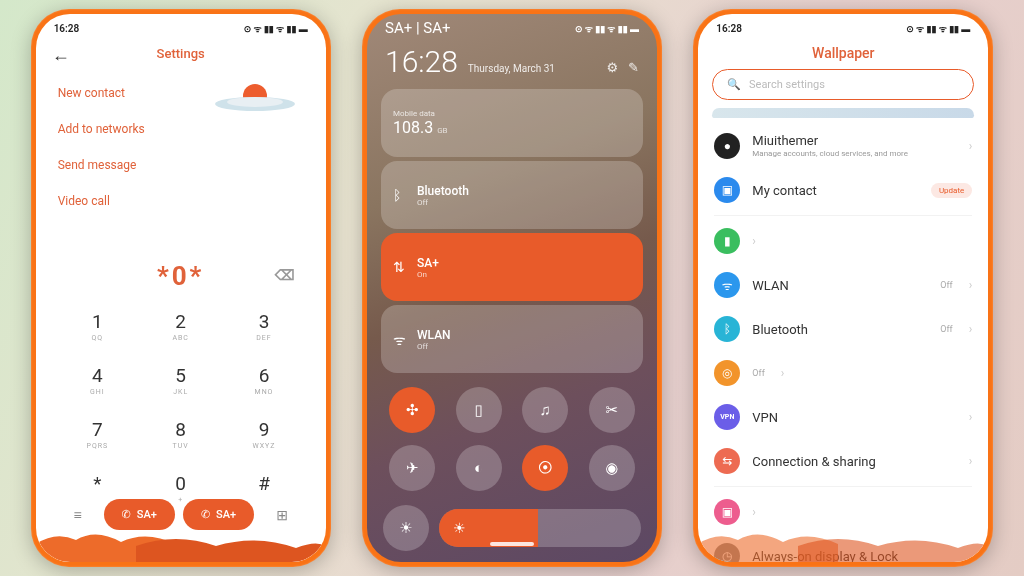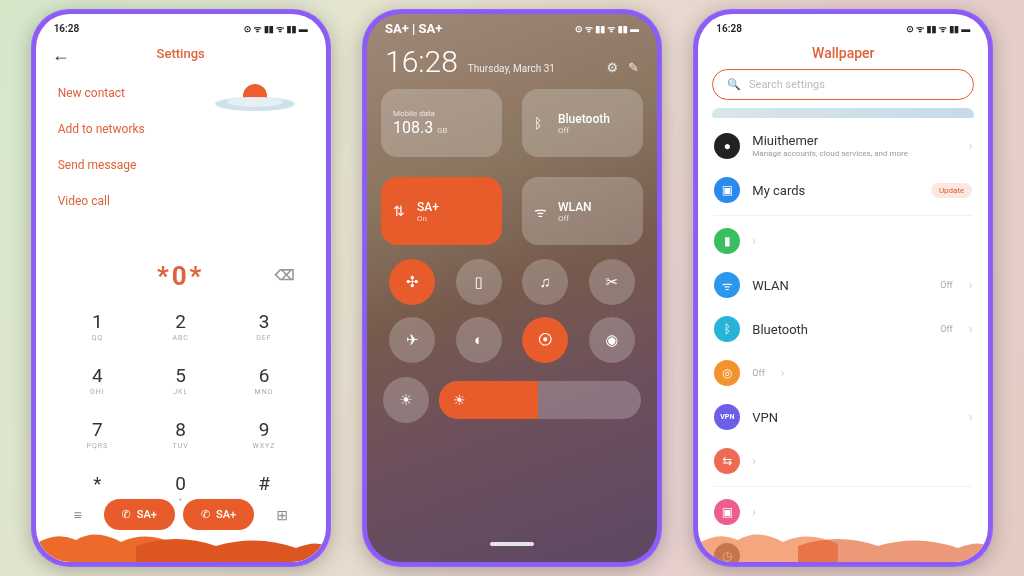--- a/index.html
+++ b/index.html
@@ -1,18 +1,18 @@
 <!DOCTYPE html>
 <html><head>
 <meta charset="utf-8">
 <style>
 html,body{margin:0;padding:0;width:1024px;height:576px;font-family:-apple-system,BlinkMacSystemFont,"Segoe UI",Roboto,sans-serif;overflow:hidden}
 body{background:linear-gradient(115deg,#d4e8ca 0%,#e8e3d0 35%,#e7d0ce 65%,#e4ccc4 100%)}
 .phones{display:flex;justify-content:space-around;align-items:center;height:100%;padding:0 15px}
-.phone{width:290px;height:548px;background:#8b5cf6;border-radius:38px;padding:5px;box-shadow:0 4px 20px rgba(0,0,0,.25),inset 0 0 2px rgba(255,255,255,.3);position:relative}
+.phone{width:290px;height:548px;background:#f97316;border-radius:38px;padding:5px;box-shadow:0 4px 20px rgba(0,0,0,.25),inset 0 0 2px rgba(255,255,255,.3);position:relative}
 .screen{width:100%;height:100%;background:#fff;border-radius:34px;overflow:hidden;position:relative}
 .statusbar{height:24px;display:flex;align-items:center;justify-content:space-between;padding:2px 18px 0;font-size:10px;font-weight:600;position:relative;z-index:10}
 .statusbar.light{color:#fff}
 .statusbar.dark{color:#222}
 .sb-right{display:flex;gap:3px;align-items:center;font-size:9px}
 
 
 .p1 .recents-hdr{text-align:center;color:#e0623a;font-size:13px;font-weight:500;padding:6px 0;position:relative}
 .p1 .back{position:absolute;left:16px;top:4px;font-size:18px;color:#333}
 .p1 .sun-art{position:absolute;right:26px;top:60px;width:90px;height:40px}
@@ -28,21 +28,21 @@
 .p1 .call-btn{background:#e85b2a;color:#fff;border-radius:24px;padding:9px 18px;display:flex;align-items:center;gap:6px;font-size:11px;font-weight:500}
 .p1 .call-side{color:#888;font-size:14px;padding:0 14px}
 .p1 .mountains{position:absolute;bottom:0;left:0;right:0;height:36px;border-radius:0 0 34px 34px;overflow:hidden}
 
 
 .p2 .screen{background:linear-gradient(160deg,#a08878 0%,#8a7560 30%,#765a4c 50%,#6d4f5c 70%,#5c4864 100%)}
 .p2 .cc-head{display:flex;align-items:baseline;padding:4px 18px 10px;color:#fff;gap:10px}
 .p2 .cc-time{font-size:30px;font-weight:300}
 .p2 .cc-date{font-size:10px;opacity:.85}
 .p2 .cc-icons{margin-left:auto;display:flex;gap:10px;font-size:13px;opacity:.85}
-.p2 .tiles{display:grid;grid-template-columns:1fr 1fr;gap:20px;padding:0 14px}
+.p2 .tiles{display:grid;grid-template-columns:1fr;gap:4px;padding:0 14px}
 .p2 .tile{background:rgba(255,255,255,.22);border-radius:16px;padding:10px 12px;color:#fff;height:48px;display:flex;flex-direction:column;justify-content:center;position:relative}
 .p2 .tile.active{background:#e85b2a}
 .p2 .tile-label{font-size:8px;opacity:.75}
 .p2 .tile-val{font-size:12px;font-weight:500;margin-top:1px}
 .p2 .tile-big{font-size:16px;font-weight:400}
 .p2 .tile-sub{font-size:8px;opacity:.7}
 .p2 .tile-icon{position:absolute;left:12px;top:50%;transform:translateY(-50%);font-size:14px}
 .p2 .tile.icon-left{padding-left:36px}
 .p2 .toggles{display:grid;grid-template-columns:repeat(4,1fr);gap:12px;padding:14px 18px 0}
 .p2 .toggle{width:46px;height:46px;border-radius:50%;background:rgba(255,255,255,.22);display:flex;align-items:center;justify-content:center;color:#fff;font-size:15px;justify-self:center}
@@ -164,21 +164,21 @@
   <svg class="mountains" viewBox="0 0 290 36" preserveAspectRatio="none">
           <path d="M0,36 L0,18 Q20,5 40,14 Q60,2 85,16 Q110,4 140,18 L140,36 Z" fill="#ed6b2a"></path>
           <path d="M100,36 L100,20 Q140,6 180,20 Q220,8 260,22 Q280,14 290,20 L290,36 Z" fill="#dd5520"></path>
         </svg>
 </div>
 </div>
 
 <div class="phone p2">
 <div class="screen">
   <div class="statusbar light">
-    <span style="font-size:13px;font-weight:700">SA+ | SA+</span>
+    <span style="font-size:15px;font-weight:400">SA+ | SA+</span>
     <span class="sb-right">⊙ ᯤ ▮▮ ᯤ ▮▮ ▬</span>
   </div>
   <div class="cc-head">
     <span class="cc-time">16:28</span>
     <span class="cc-date">Thursday, March 31</span>
     <span class="cc-icons">
       <span>⚙</span>
       <span>✎</span>
     </span>
   </div>
@@ -259,21 +259,21 @@
     <div class="item">
       <div class="item-icon icon-black">●</div>
       <div style="flex:1">
         <div class="item-txt">Miuithemer</div>
         <div class="item-sub">Manage accounts, cloud services, and more</div>
       </div>
       <span class="chevron">›</span>
     </div>
     <div class="item">
       <div class="item-icon icon-blue">▣</div>
-      <div class="item-txt">My cards</div>
+      <div class="item-txt">My contact</div>
       <span class="badge">Update</span>
     </div>
     <div class="divider"></div>
     <div class="item">
       <div class="item-icon icon-green">▮</div>
       <span class="chevron">›</span>
     </div>
     <div class="item">
       <div class="item-icon icon-cyan">ᯤ</div>
       <div class="item-txt">WLAN</div>
@@ -291,29 +291,31 @@
       <span class="item-right">Off</span>
       <span class="chevron">›</span>
     </div>
     <div class="item">
       <div class="item-icon icon-purple" style="font-size:7px;font-weight:700">VPN</div>
       <div class="item-txt">VPN</div>
       <span class="chevron">›</span>
     </div>
     <div class="item">
       <div class="item-icon icon-coral">⇆</div>
+      <div class="item-txt">Connection &amp; sharing</div>
       <span class="chevron">›</span>
     </div>
     <div class="divider"></div>
     <div class="item">
       <div class="item-icon icon-pink">▣</div>
       <span class="chevron">›</span>
     </div>
     <div class="item" style="padding-bottom:2px">
       <div class="item-icon" style="background:#888">◷</div>
+      <div class="item-txt">Always-on display &amp; Lock</div>
     </div>
   </div>
   <svg class="mountains-bg" viewBox="0 0 290 36" preserveAspectRatio="none">
           <path d="M0,36 L0,18 Q20,5 40,14 Q60,2 85,16 Q110,4 140,18 L140,36 Z" fill="#ed6b2a" opacity=".6"></path>
           <path d="M100,36 L100,20 Q140,6 180,20 Q220,8 260,22 Q280,14 290,20 L290,36 Z" fill="#dd5520" opacity=".6"></path>
         </svg>
 </div>
 </div>
 
 </div>

